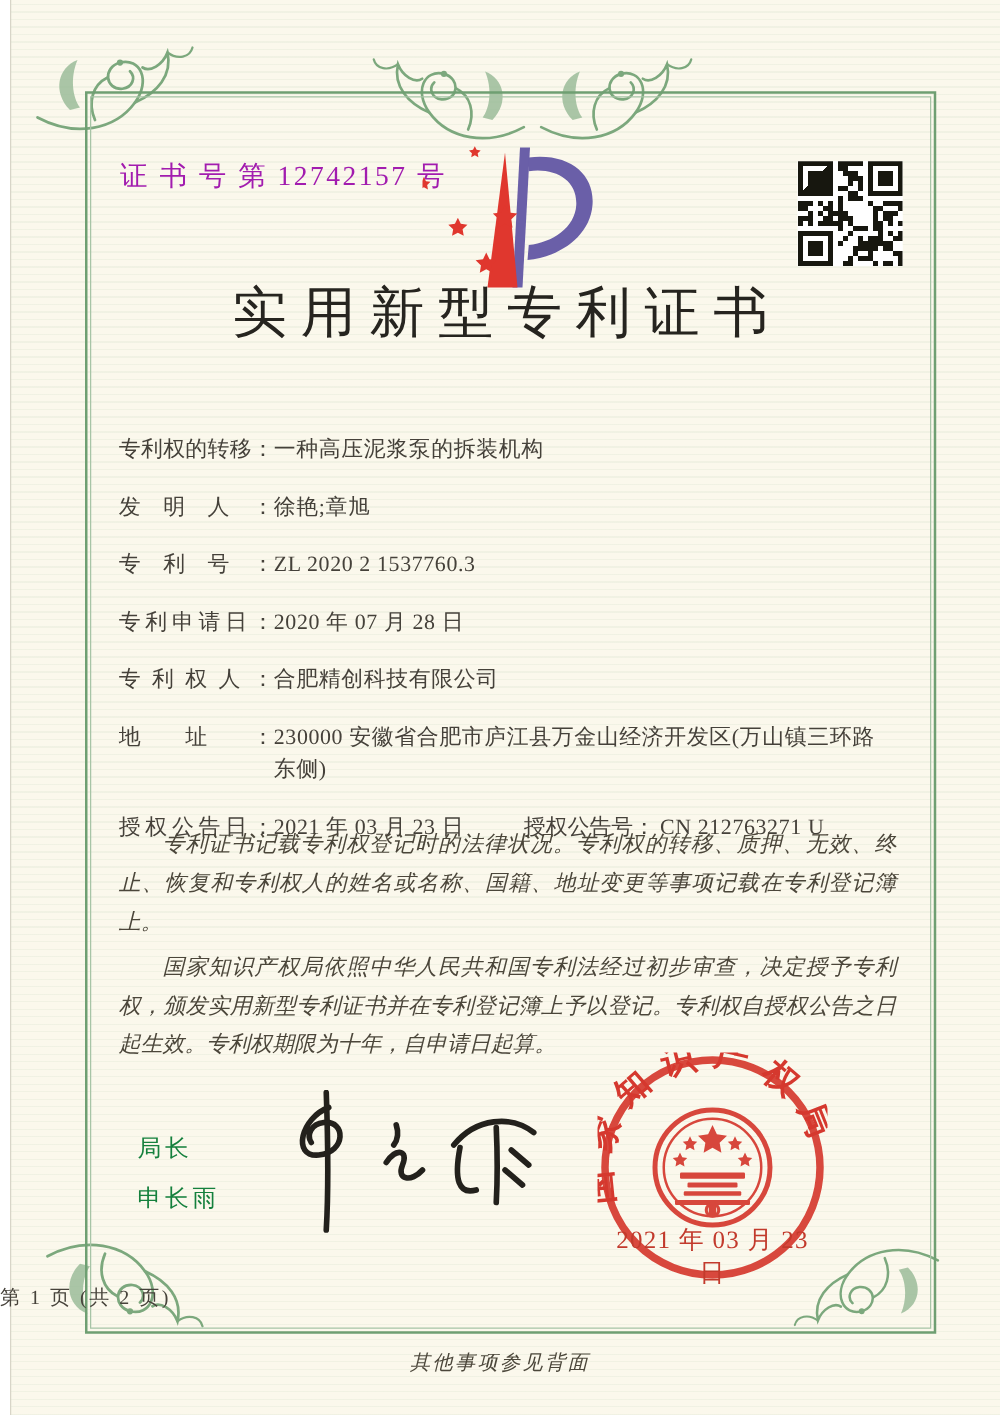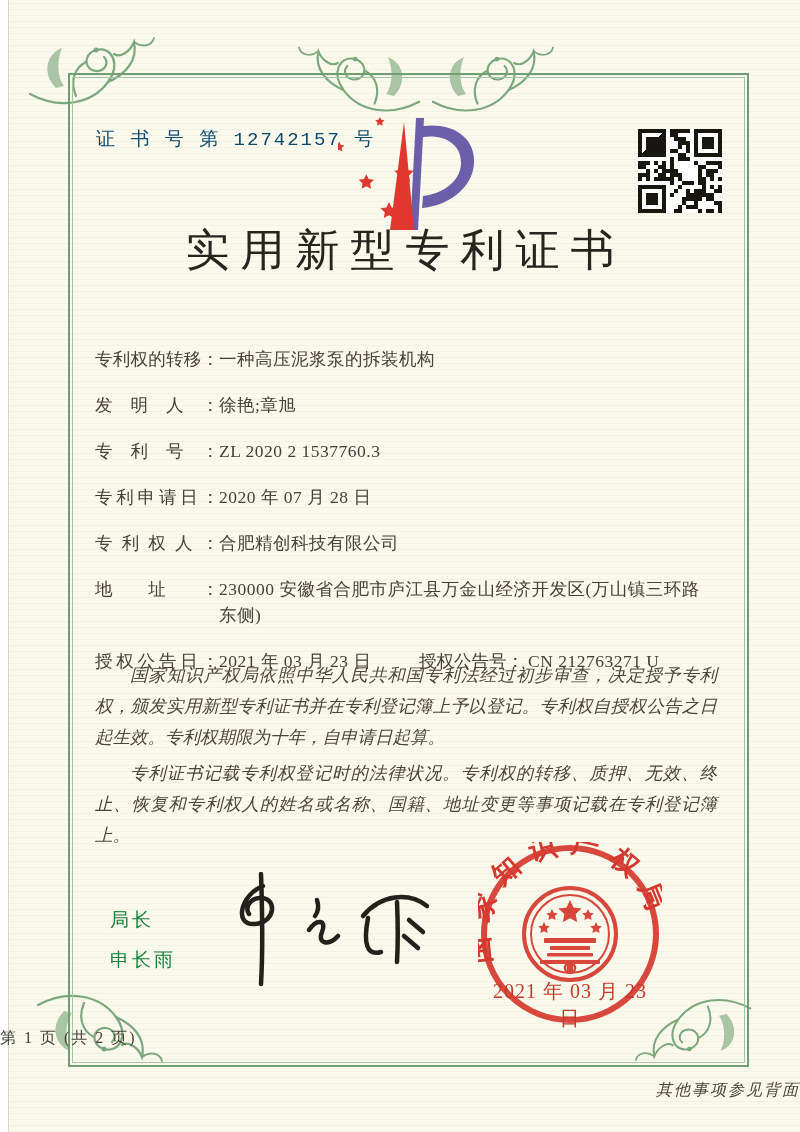--- a/index.html
+++ b/index.html
@@ -9,21 +9,21 @@
          background:
            repeating-linear-gradient(0deg, rgba(150,185,150,.10) 0 1px, rgba(0,0,0,0) 1px 6px),
            #fbf8ec;
          box-shadow:inset 1px 0 0 #d8d5c8;}
   
   .frame{position:absolute;left:68px;top:73px;width:677px;height:990px;
          border:2px solid #6f9f72;}
   .frame .inner{position:absolute;left:2px;top:2px;right:2px;bottom:2px;
          border:1px solid #a7c4a6;}
   .flourish{position:absolute;color:#7ca87d;}
-  .certno{position:absolute;left:96px;top:126px;font-size:19px;letter-spacing:2px;color:#0c4a6e;font-family:Liberation Mono, monospace;}
+  .certno{position:absolute;left:96px;top:126px;font-size:22px;letter-spacing:2px;color:#a21caf;}
   .logo{position:absolute;left:338px;top:112px;width:150px;height:124px;}
   .qr{position:absolute;left:638px;top:129px;width:84px;height:84px;background:#fff;}
   .title{position:absolute;left:0;top:221px;width:100%;text-align:center;
          font-size:44px;color:#26241f;letter-spacing:11px;text-indent:11px;font-weight:500;}
   .fields{position:absolute;left:95px;top:346px;width:622px;font-size:17.5px;color:#45413a;}
   .frow{display:flex;align-items:flex-start;line-height:26px;margin-bottom:20px;}
   .flabel{display:inline-block;width:124px;flex:0 0 124px;text-align:justify;
           text-align-last:justify;-moz-text-align-last:justify;}
   .fvalue{flex:1 1 auto;letter-spacing:.5px;}
   .grantrow{display:flex;line-height:26px;}
@@ -34,21 +34,21 @@
          font-size:17.5px;line-height:31px;color:#4b463a;font-style:italic;
          text-align:justify;}
   .paras p{margin:0 0 5px 0;text-indent:2em;}
   .director{position:absolute;left:110px;top:900px;font-size:19px;letter-spacing:3px;color:#15803d;line-height:40px;}
   .sig{position:absolute;left:205px;top:872px;width:230px;height:120px;}
   .seal{position:absolute;left:478px;top:842px;width:184px;height:184px;}
   .sealdate{position:absolute;left:480px;top:978px;width:180px;text-align:center;
             font-size:20px;color:#c23a2c;letter-spacing:1px;font-weight:500;}
   .pagenum{position:absolute;left:0;top:1028px;width:100%;
            font-size:16px;color:#46423a;letter-spacing:2px;}
-  .note{position:absolute;left:0;top:1080px;width:100%;text-align:right;
+  .note{position:absolute;left:0;top:1080px;width:100%;text-align:center;
         font-size:16px;color:#4b463a;font-style:italic;letter-spacing:2px;}
 </style>
 </head>
 <body>
 
 <div class="stage">
   <div class="paper"></div>
 
   <svg width="0" height="0" style="position:absolute">
     <symbol id="flourish" viewBox="0 0 130 95">
@@ -143,22 +143,22 @@
     </div>
     <div class="frow grantrow">
       <span class="flabel">授权公告日：</span>
       <span class="fvalue">2021 年 03 月 23 日</span>
       <span class="glabel2">授权公告号：</span>
       <span class="gvalue2">CN 212763271 U</span>
     </div>
   </div>
 
   <div class="paras">
+    <p>专利证书记载专利权登记时的法律状况。专利权的转移、质押、无效、终止、恢复和专利权人的姓名或名称、国籍、地址变更等事项记载在专利登记簿上。</p>
     <p>国家知识产权局依照中华人民共和国专利法经过初步审查，决定授予专利权，颁发实用新型专利证书并在专利登记簿上予以登记。专利权自授权公告之日起生效。专利权期限为十年，自申请日起算。</p>
-    <p>专利证书记载专利权登记时的法律状况。专利权的转移、质押、无效、终止、恢复和专利权人的姓名或名称、国籍、地址变更等事项记载在专利登记簿上。</p>
   </div>
 
   <div class="director">
     <div>局长</div>
     <div>申长雨</div>
   </div>
 
   <svg class="sig" viewBox="0 0 230 120">
     <g fill="none" stroke="#23211c" stroke-width="4.5" stroke-linecap="round" stroke-linejoin="round">
       <path d="M58 14 C36 22 28 54 50 52 C72 50 72 24 54 26 C44 27 40 36 44 42"></path>

